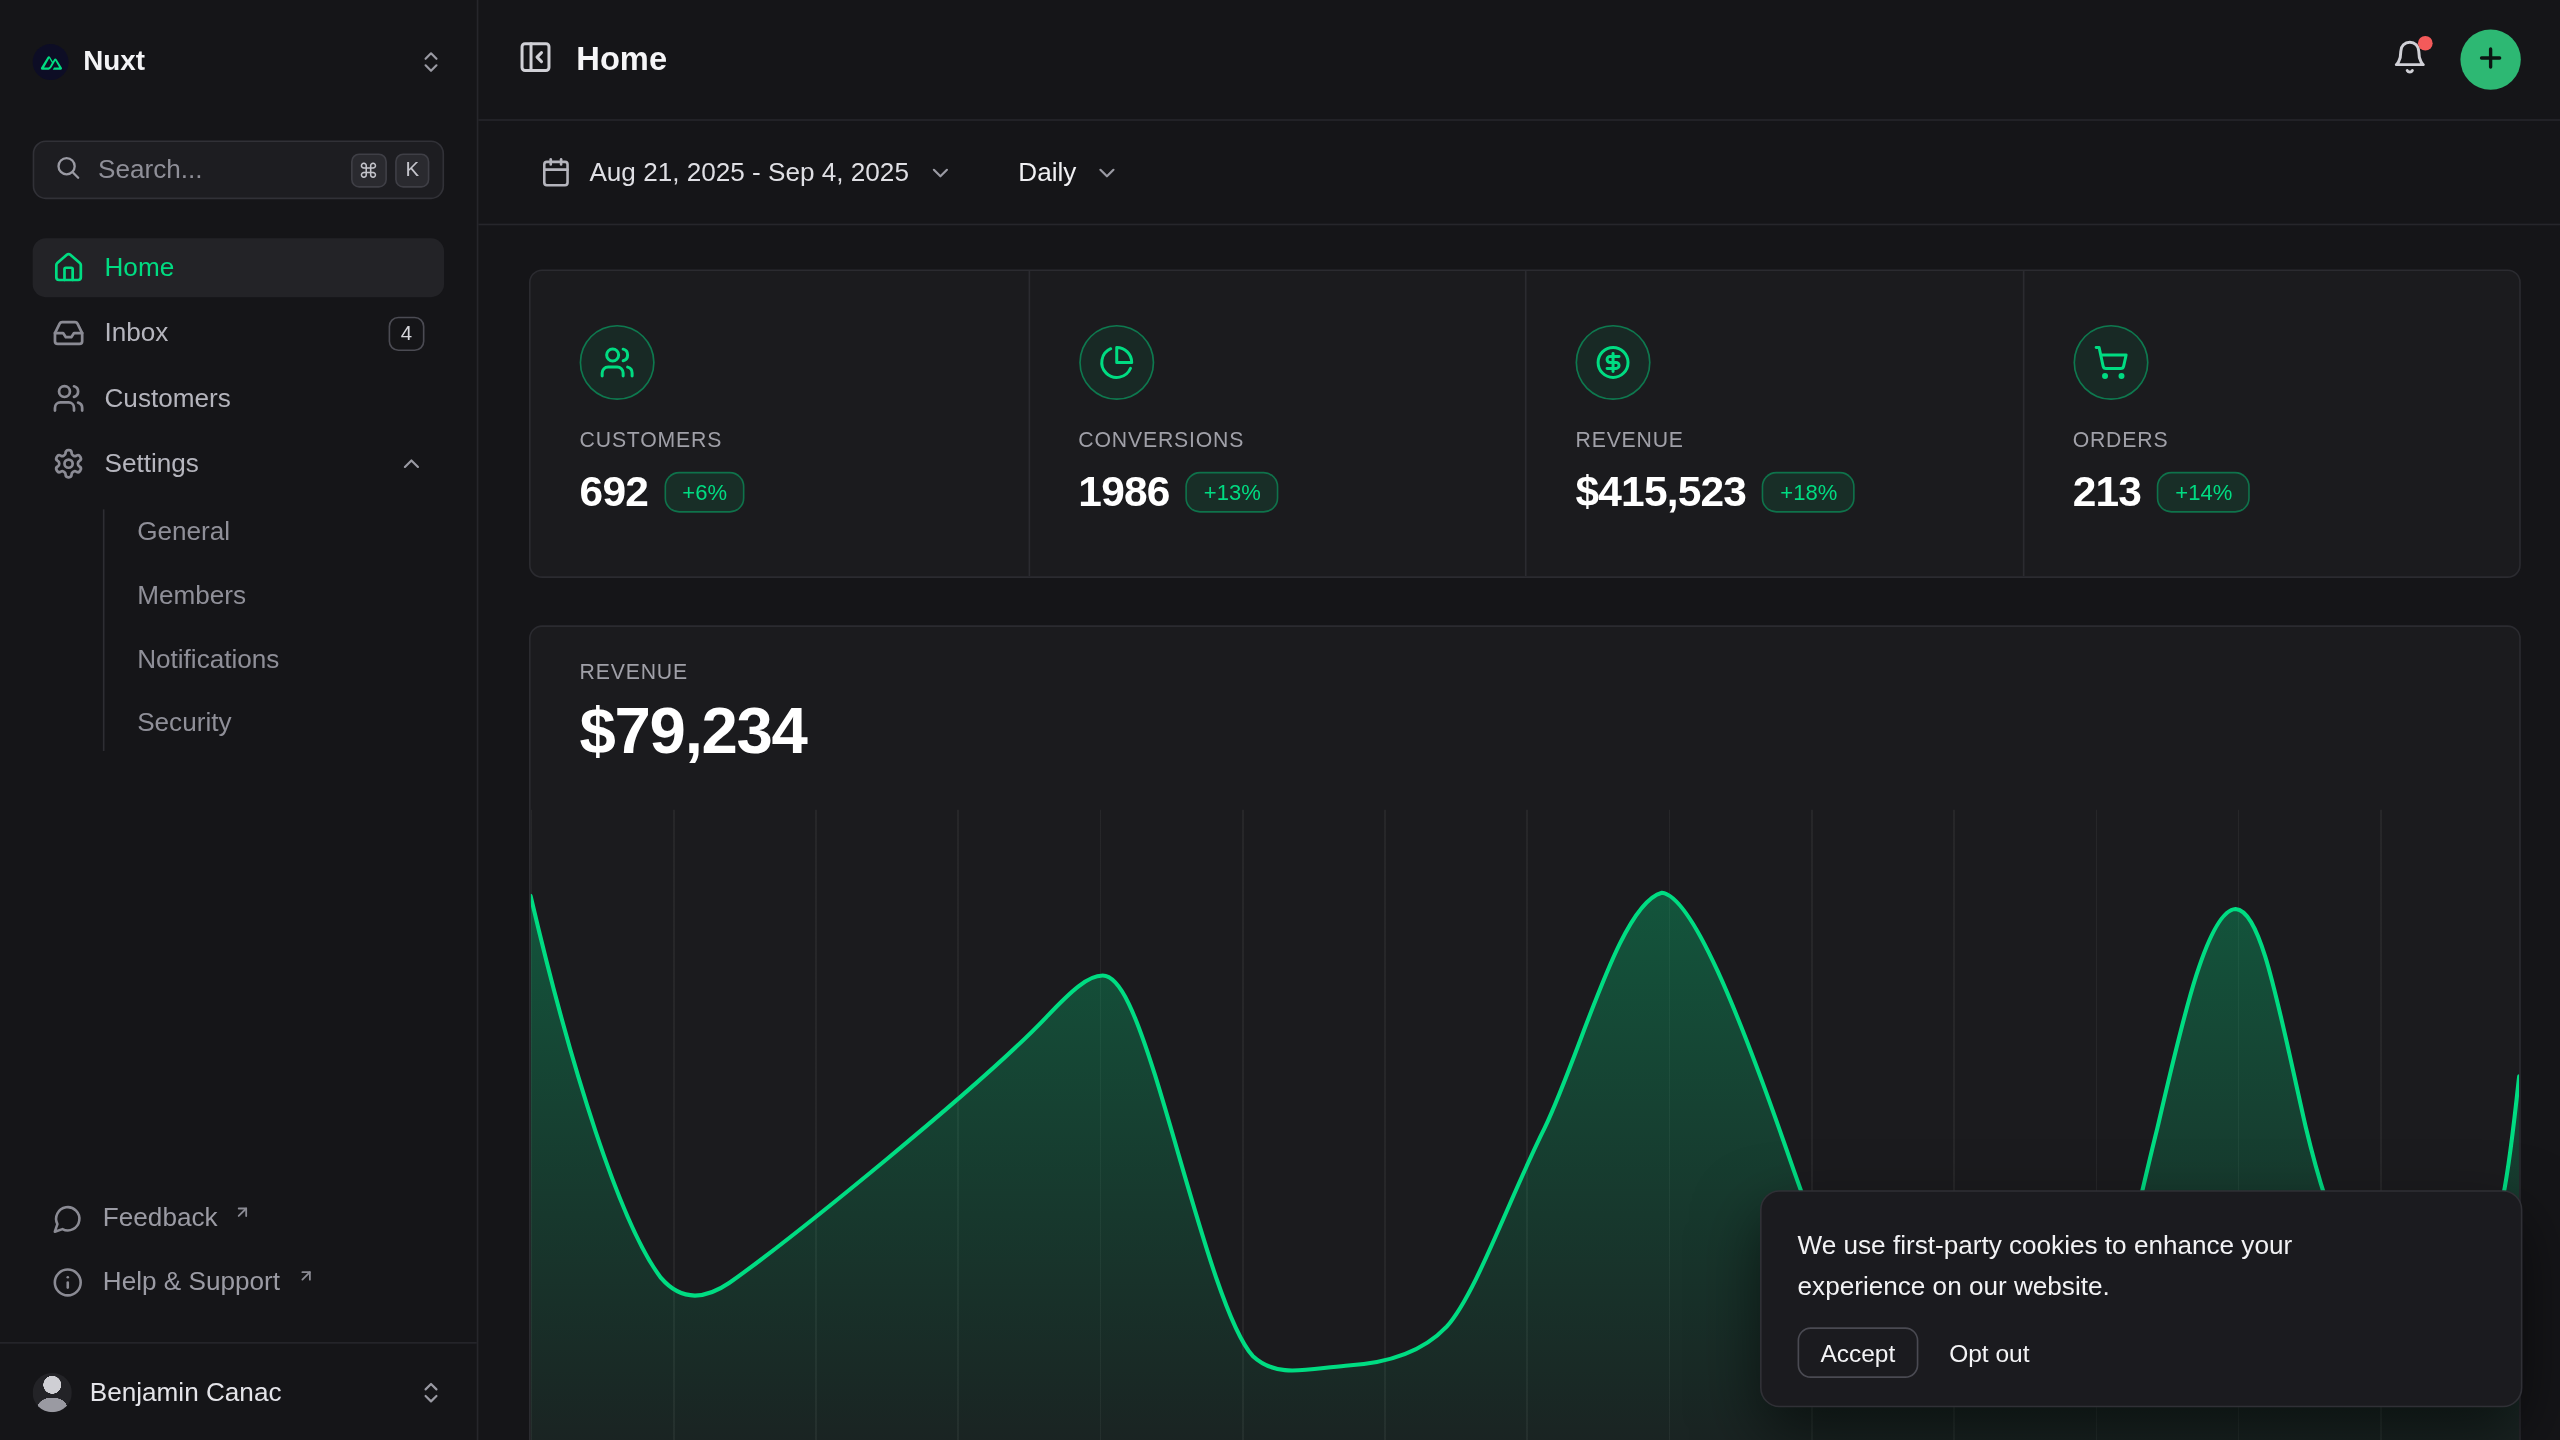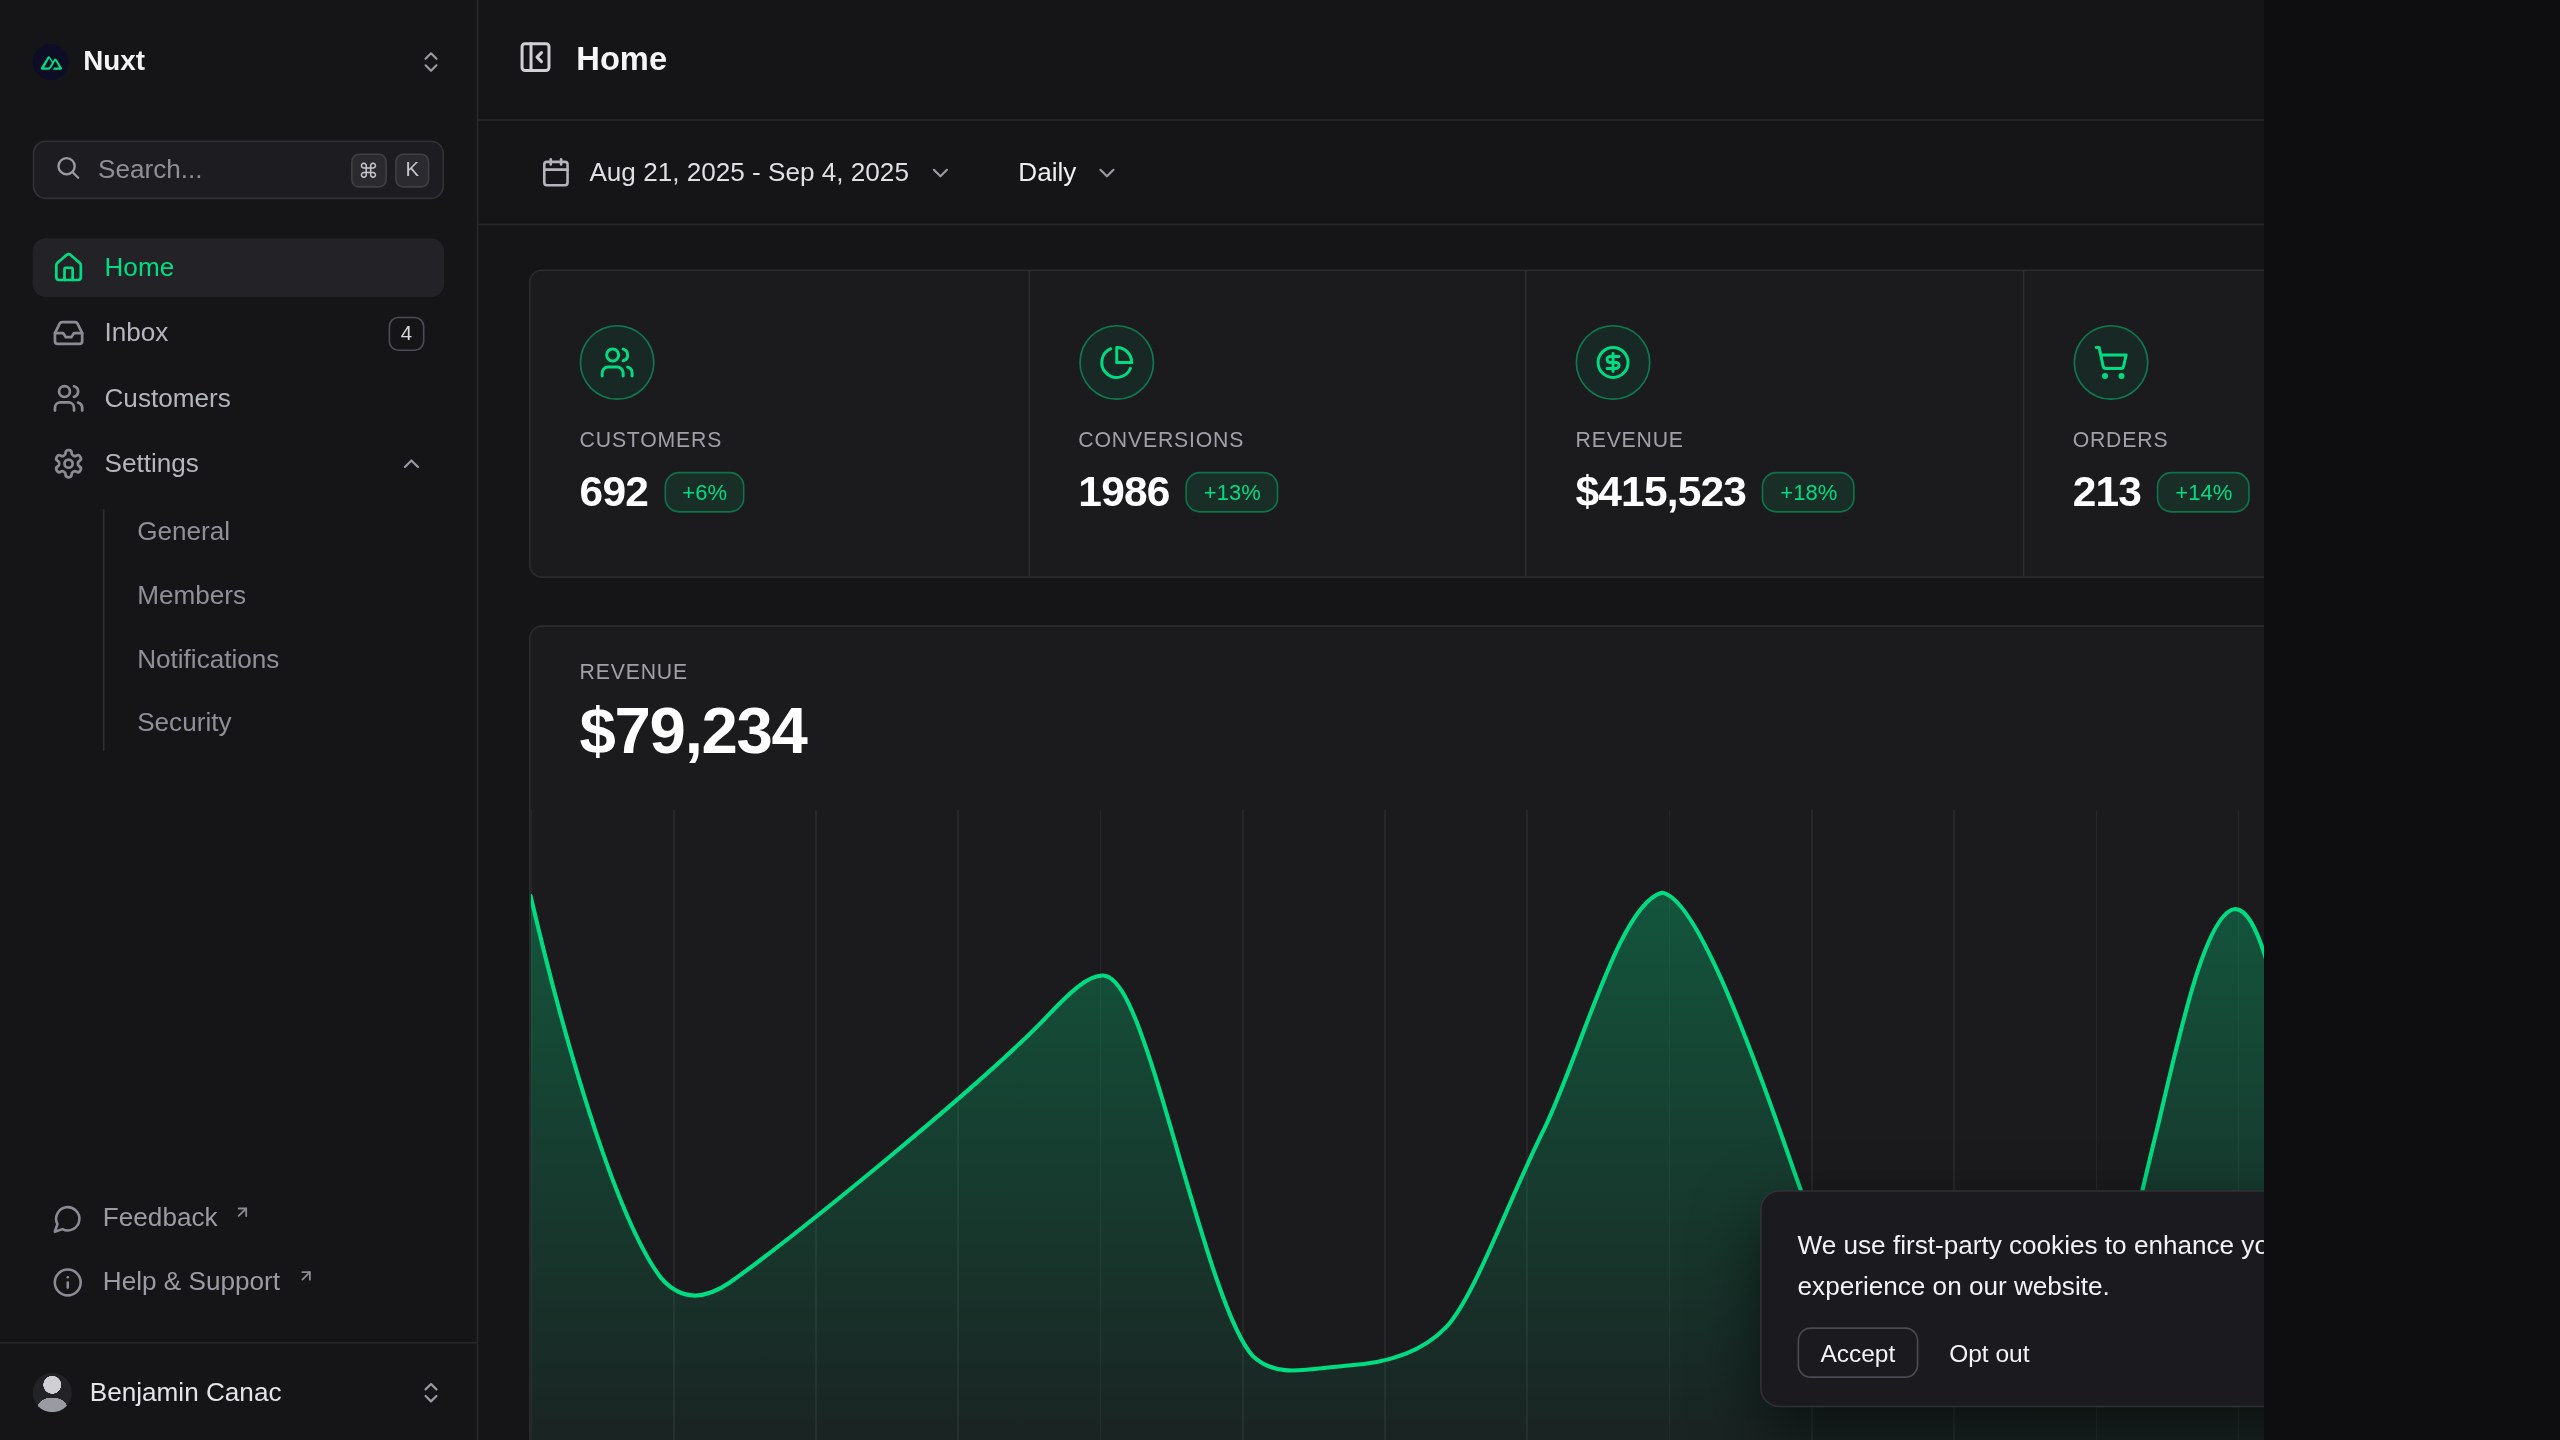--- a/index.html
+++ b/index.html
@@ -1,17 +1,17 @@
 <!DOCTYPE html>
 <html><head>
 <meta charset="utf-8">
 <style>
   * { margin:0; padding:0; box-sizing:border-box; }
   html,body { width:2560px; height:1440px; background:#0e0e10; }
-  .viewport { width:2264px; height:1440px; overflow:hidden; position:relative; background:#151518; }
+  .viewport { width:2560px; height:1440px; overflow:hidden; position:relative; background:#151518; }
   .scale { width:1568px; height:882px; transform:scale(1.6326530612); transform-origin:0 0;
            position:relative; font-family:"Liberation Sans","DejaVu Sans",sans-serif; color:#ececf1;
            background:#151518; overflow:hidden; }
 
   
   .sidebar { position:absolute; left:0; top:0; width:293px; height:882px;
              border-right:1px solid #26262b; display:flex; flex-direction:column; }
   .brand-row { margin:16px 20px 0; height:44px; display:flex; align-items:center; }
   .brand { display:flex; align-items:center; gap:9px; cursor:pointer; }
   .logo-circle { width:22px; height:22px; border-radius:50%; background:#0d0d25;

